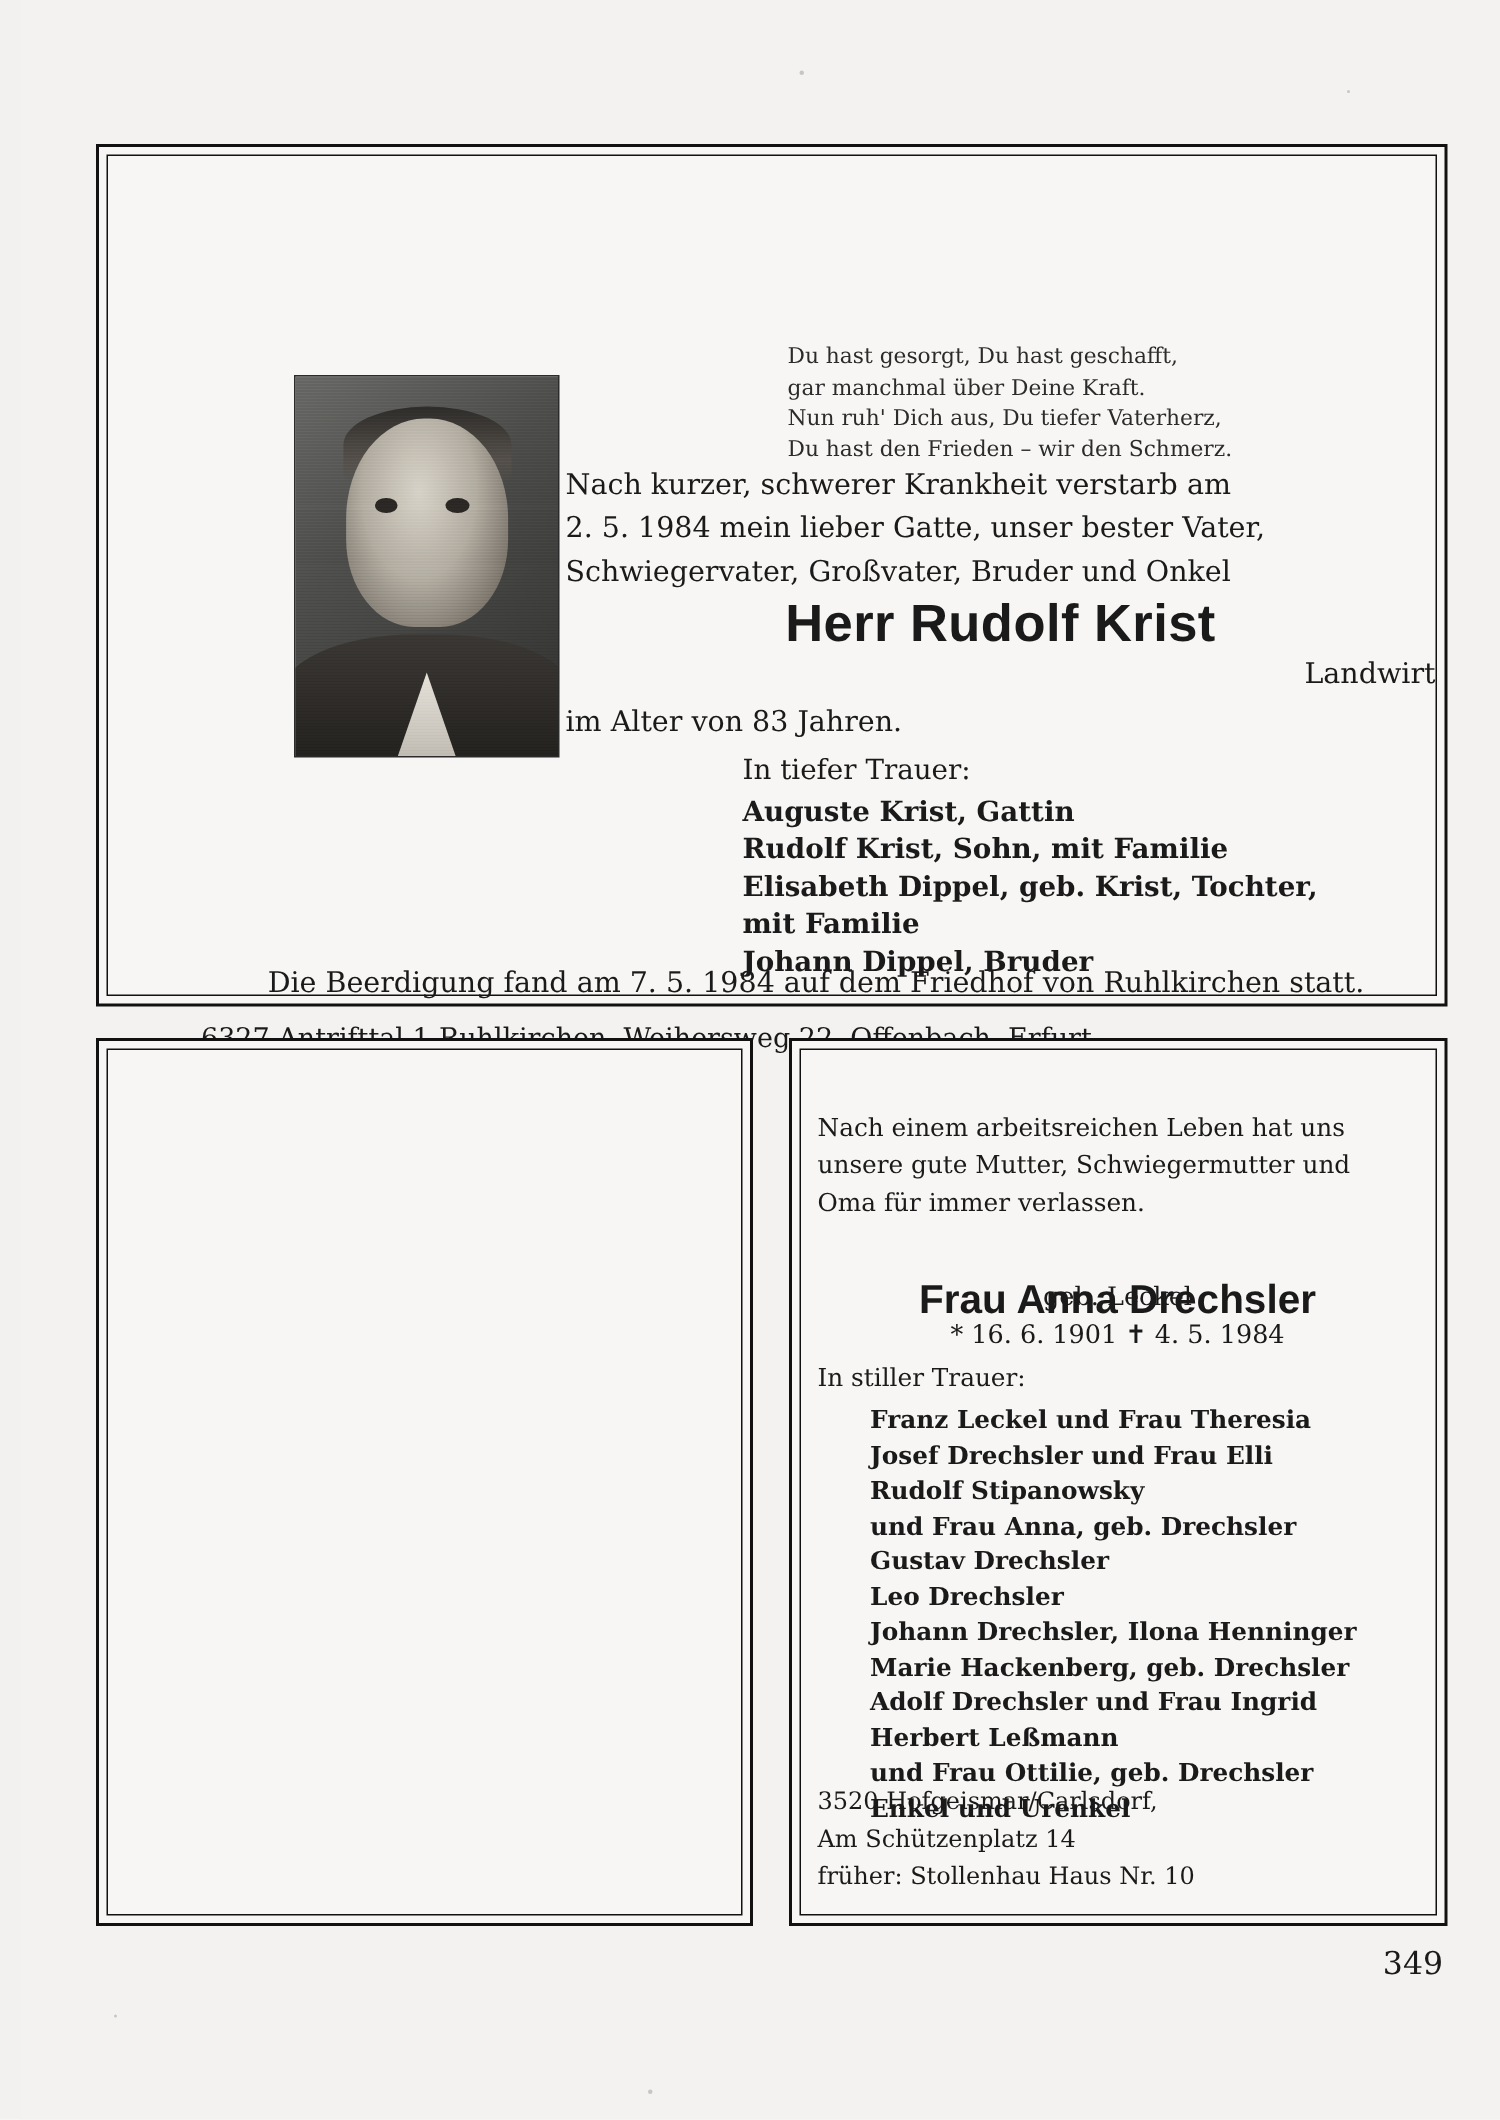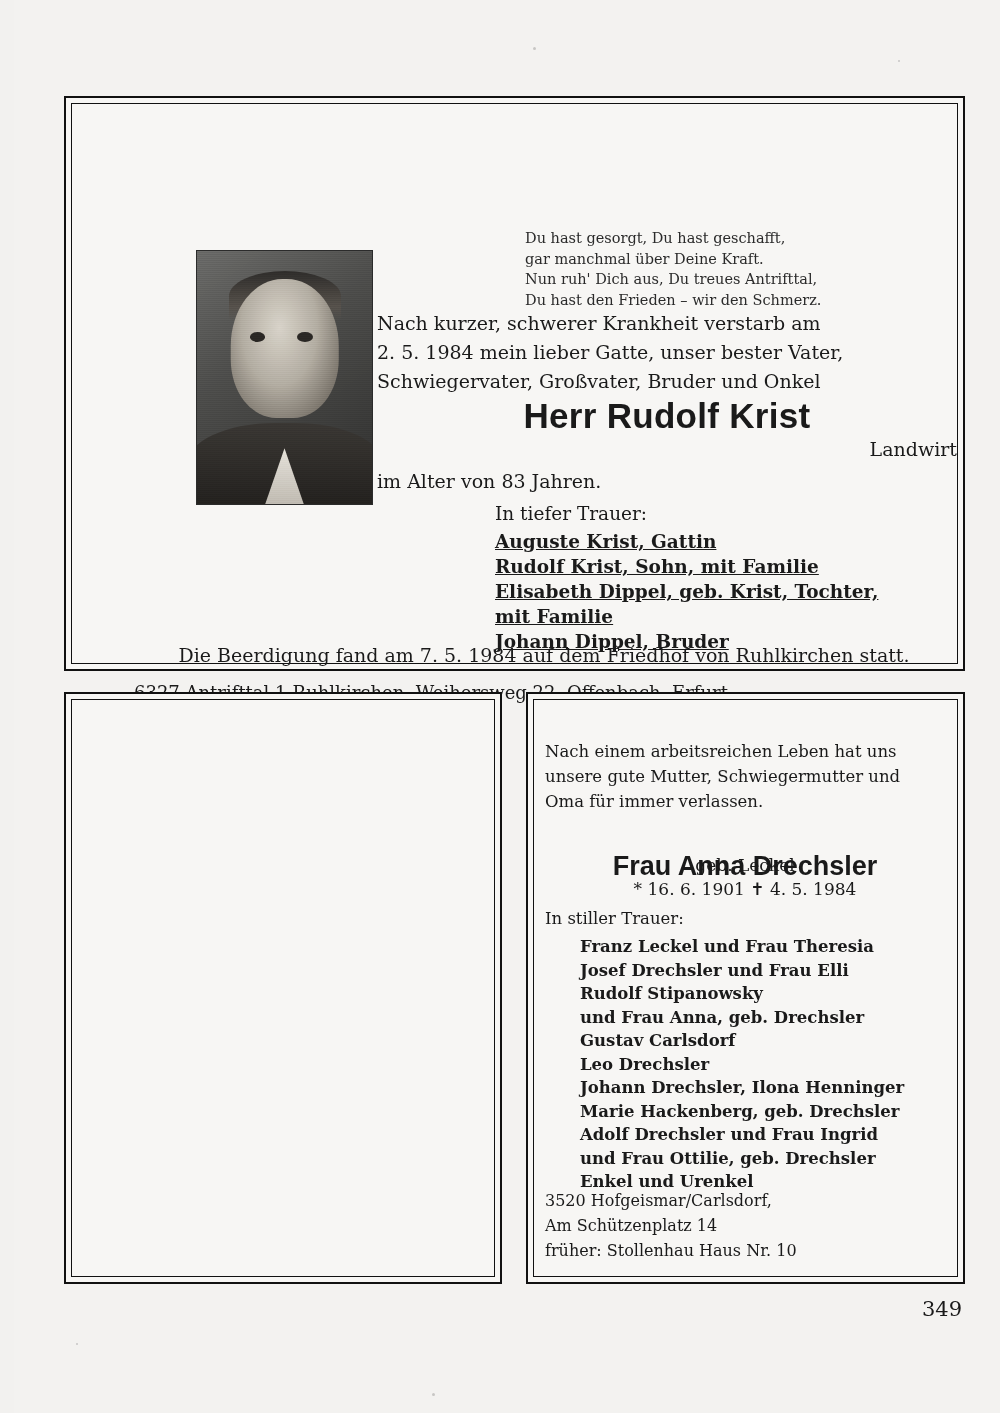--- a/index.html
+++ b/index.html
@@ -222,38 +222,38 @@
       <div class="face eyeL" style="transform:none;"></div>
       <div class="face eyeR" style="transform:none;"></div>
       <div class="face shoulders"></div>
       <div class="face shirt"></div>
       <div class="grain"></div>
     </div>
 
     <div class="txt verse" style="left:459px; top:130px; width:420px;">
       <div>Du hast gesorgt, Du hast geschafft,</div>
       <div>gar manchmal über Deine Kraft.</div>
-      <div>Nun ruh' Dich aus, Du treues Antrifttal,</div>
+      <div>Nun ruh' Dich aus, Du tiefer Vaterherz,</div>
       <div>Du hast den Frieden – wir den Schmerz.</div>
     </div>
 
     <div class="txt lead" style="left:311px; top:211px; width:580px;">
       <div>Nach kurzer, schwerer Krankheit verstarb am</div>
       <div>2. 5. 1984 mein lieber Gatte, unser bester Vater,</div>
       <div>Schwiegervater, Großvater, Bruder und Onkel</div>
     </div>
 
     <div class="txt name-big" style="left:311px; top:298px; width:580px;">Herr Rudolf Krist</div>
     <div class="txt subname" style="left:311px; top:340px; width:580px;">Landwirt</div>
 
     <div class="txt age" style="left:311px; top:372px; width:400px;">im Alter von 83 Jahren.</div>
 
     <div class="txt mourn-head" style="left:429px; top:405px; width:400px;">In tiefer Trauer:</div>
 
-    <div class="txt mourn-list" style="left:429px; top:431px; width:470px;text-decoration:underline;">
+    <div class="txt mourn-list" style="left:429px; top:431px; width:470px;">
       <div>Auguste Krist, Gattin</div>
       <div>Rudolf Krist, Sohn, mit Familie</div>
       <div>Elisabeth Dippel, geb. Krist, Tochter,</div>
       <div>mit Familie</div>
       <div>Johann Dippel, Bruder</div>
     </div>
 
     <div class="txt funeral" style="left:78px; top:546px; width:800px;text-align:center;">Die Beerdigung fand am 7. 5. 1984 auf dem Friedhof von Ruhlkirchen statt.</div>
 
     <div class="txt addr" style="left:68px; top:581px; width:810px;">
@@ -280,25 +280,26 @@
     <div class="txt d-sub" style="left:12px; top:161px; width:410px;">geb. Leckel</div>
     <div class="txt d-dates" style="left:12px; top:185px; width:410px;">* 16. 6. 1901        ✝ 4. 5. 1984</div>
 
     <div class="txt d-mourn-head" style="left:17px; top:215px; width:400px;">In stiller Trauer:</div>
 
     <div class="txt d-mourn" style="left:52px; top:241px; width:380px;">
       <div>Franz Leckel und Frau Theresia</div>
       <div>Josef Drechsler und Frau Elli</div>
       <div>Rudolf Stipanowsky</div>
       <div>und Frau Anna, geb. Drechsler</div>
-      <div>Gustav Carlsdorf</div>
+      <div>Gustav Drechsler</div>
       <div>Leo Drechsler</div>
       <div>Johann Drechsler, Ilona Henninger</div>
       <div>Marie Hackenberg, geb. Drechsler</div>
       <div>Adolf Drechsler und Frau Ingrid</div>
+      <div>Herbert Leßmann</div>
       <div>und Frau Ottilie, geb. Drechsler</div>
       <div>Enkel und Urenkel</div>
     </div>
 
     <div class="txt d-addr" style="left:17px; top:494px; width:400px;">
       <div>3520 Hofgeismar/Carlsdorf,</div>
       <div>Am Schützenplatz 14</div>
       <div>früher: Stollenhau Haus Nr. 10</div>
     </div>
   </div>

